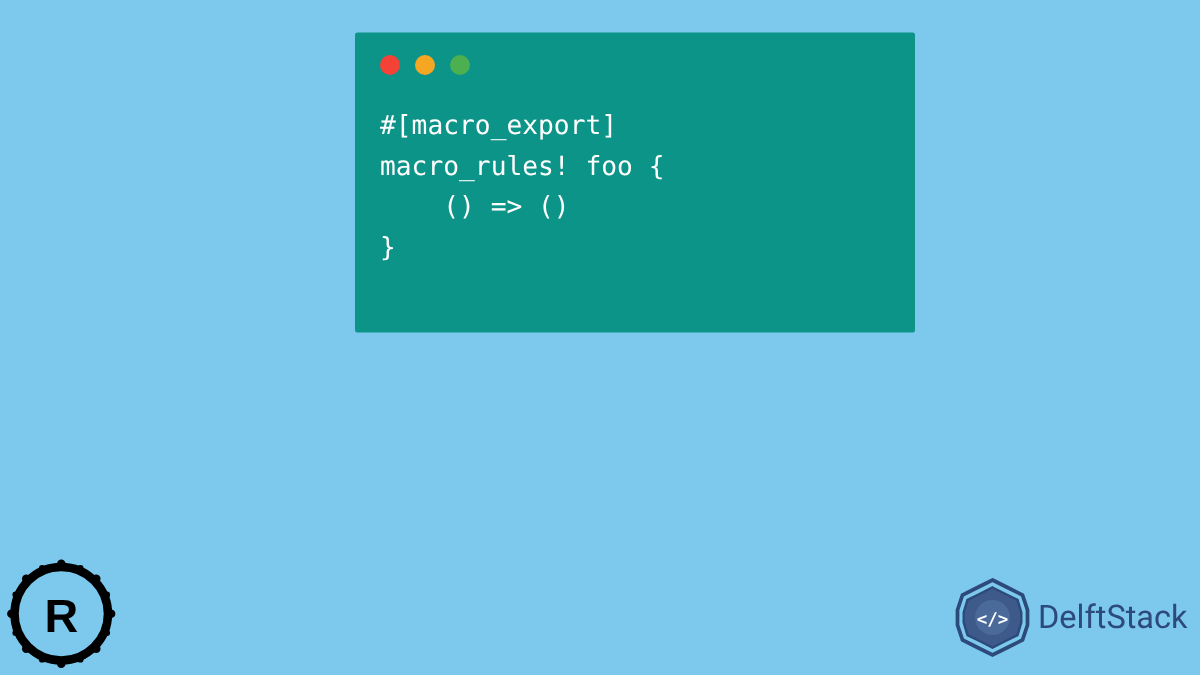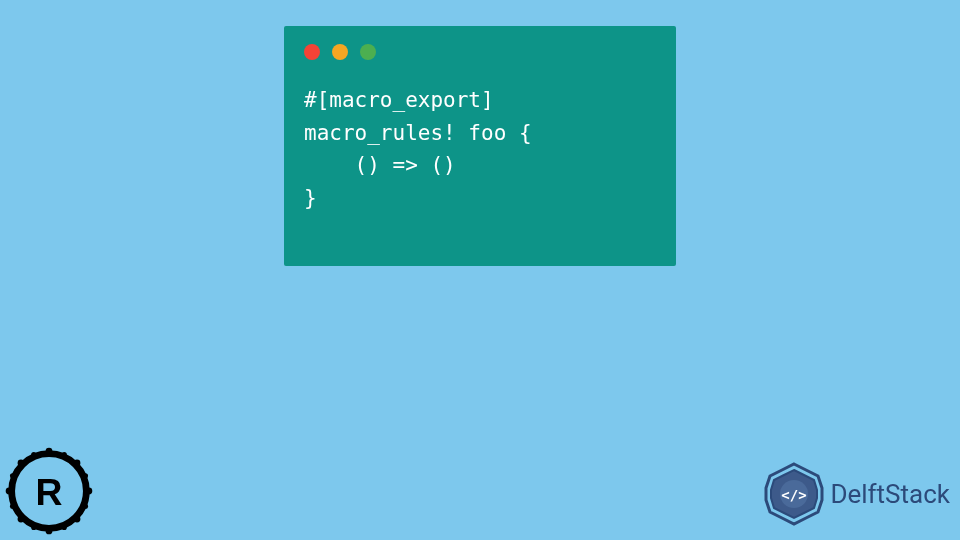--- a/index.html
+++ b/index.html
@@ -12,21 +12,21 @@
       height: 540px;
       background: #7dc8ed;
       position: relative;
       font-family: -apple-system, BlinkMacSystemFont, "Segoe UI", Roboto, sans-serif;
       overflow: hidden;
     }
     .code-window {
       position: absolute;
       left: 284px;
       top: 26px;
-      width: 392px;
+      width: 448px;
       height: 240px;
       background: #0d9488;
       border-radius: 2px;
     }
     .window-controls {
       display: flex;
       gap: 12px;
       padding: 18px 20px 8px 20px;
     }
     .dot {

